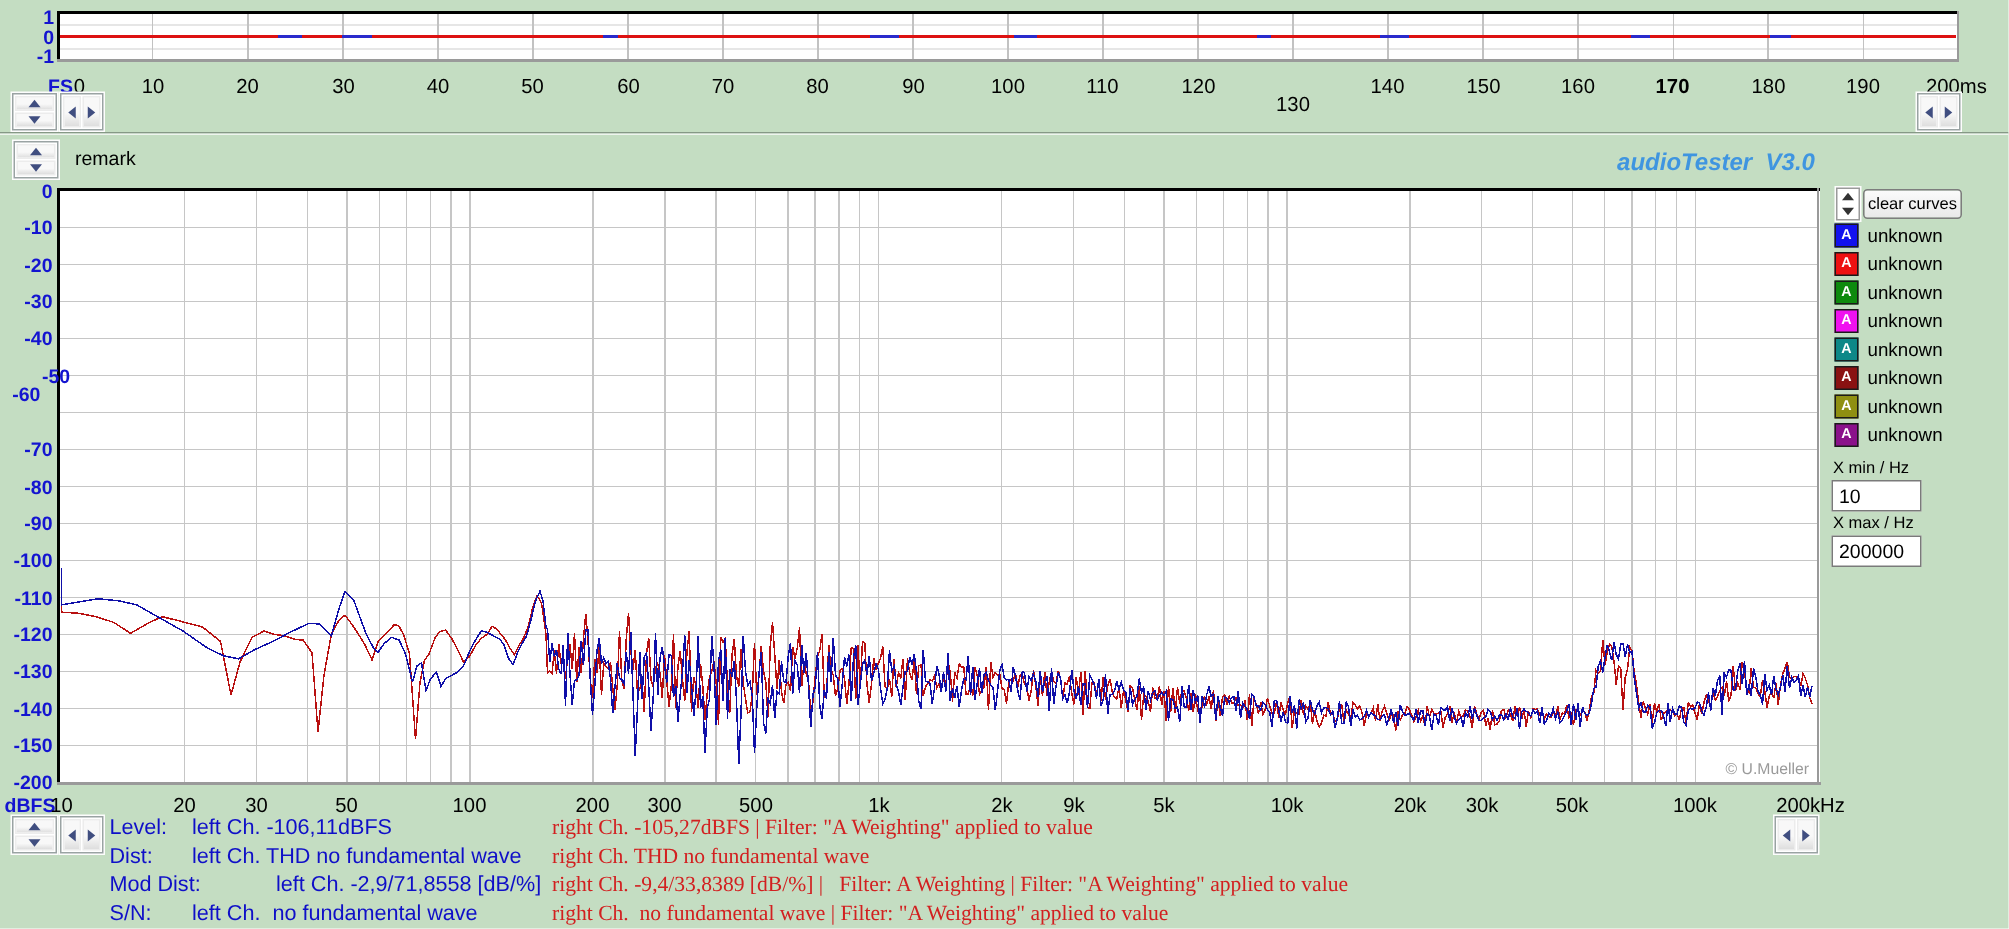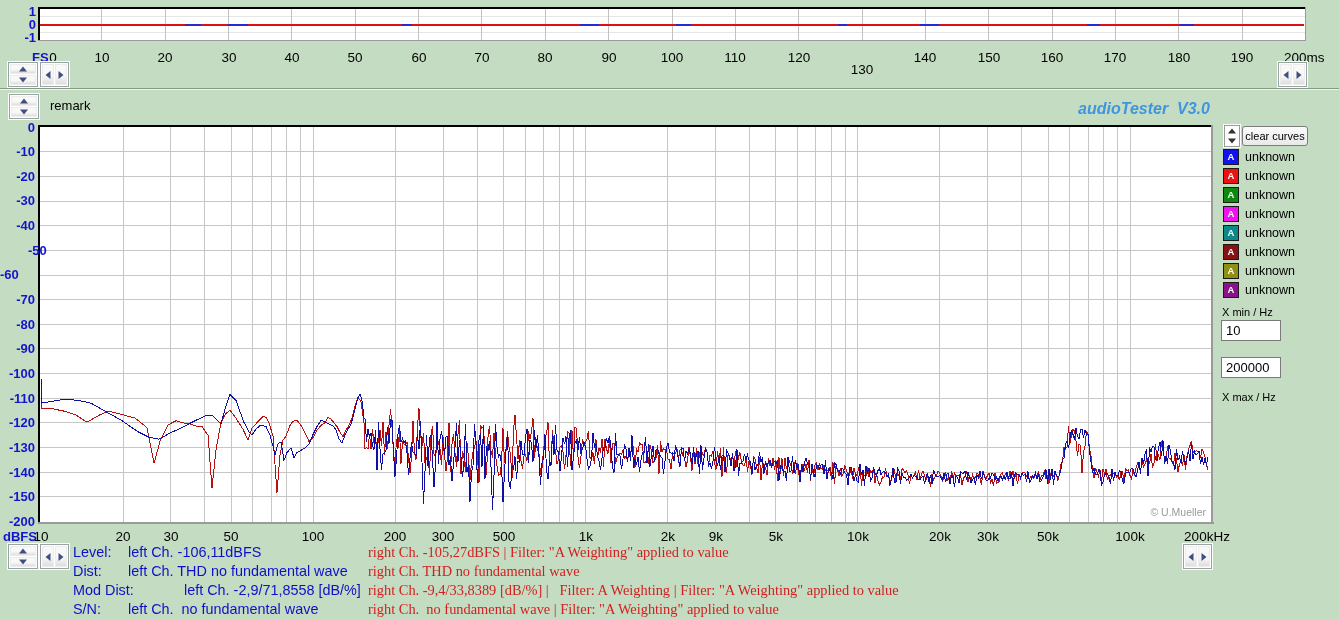--- a/index.html
+++ b/index.html
@@ -79,21 +79,21 @@
 <div class="abs blklab" style="left:462px;top:50px;width:40px;text-align:center;">70</div>
 <div class="abs blklab" style="left:525px;top:50px;width:40px;text-align:center;">80</div>
 <div class="abs blklab" style="left:589px;top:50px;width:40px;text-align:center;">90</div>
 <div class="abs blklab" style="left:652px;top:50px;width:40px;text-align:center;">100</div>
 <div class="abs blklab" style="left:715px;top:50px;width:40px;text-align:center;">110</div>
 <div class="abs blklab" style="left:779px;top:50px;width:40px;text-align:center;">120</div>
 <div class="abs blklab" style="left:842px;top:50px;width:40px;text-align:center;margin-top:12px;">130</div>
 <div class="abs blklab" style="left:905px;top:50px;width:40px;text-align:center;">140</div>
 <div class="abs blklab" style="left:969px;top:50px;width:40px;text-align:center;">150</div>
 <div class="abs blklab" style="left:1032px;top:50px;width:40px;text-align:center;">160</div>
-<div class="abs blklab" style="left:1095px;top:50px;width:40px;text-align:center;">170</div>
+<div class="abs blklab" style="left:1095px;top:50px;width:40px;text-align:center;font-weight:bold;">170</div>
 <div class="abs blklab" style="left:1159px;top:50px;width:40px;text-align:center;">180</div>
 <div class="abs blklab" style="left:1222px;top:50px;width:40px;text-align:center;">190</div>
 <div class="abs blklab" style="left:1284px;top:50px;">200ms</div>
 
 <div class="bpair" style="left:8px;top:62px;width:30px;height:25px;">
   <div class="bu" style="width:26px;height:10px;">
       <span class="tri tri-up"></span>
     </div>
   <div class="bu" style="width:26px;height:10px;margin-top:1px;">
       <span class="tri tri-dn"></span>
@@ -193,21 +193,21 @@
   <path d="M3.0 256.0L3.0 283.1L15.0 283.9L26.0 286.1L38.0 290.0L49.0 297.2L61.0 290.3L70.0 286.1L81.0 288.8L97.0 293.0L109.0 302.6L116.0 338.4L122.0 316.4L130.0 299.9L138.0 295.7L145.0 297.9L152.0 298.9L159.0 301.4L164.0 301.6L170.0 310.2L174.0 362.8L178.0 325.0L183.0 297.4L188.0 288.5L192.0 285.1L197.0 291.8L201.0 297.9L205.0 304.3L210.0 314.9L214.0 302.9L219.0 297.7L225.0 291.3L228.0 292.5L231.0 297.9L235.0 311.0L239.0 367.7L242.0 330.0L245.0 315.2L248.0 311.0L252.0 300.4L255.0 296.2L259.0 295.0L263.0 300.4L267.0 307.8L271.0 316.4L275.0 312.7L279.0 305.3L283.0 300.4L287.0 297.7L290.0 292.5L293.0 294.2L296.0 297.9L299.0 301.6L302.0 307.3L305.0 311.5L308.0 305.3L311.0 300.4L314.0 293.0L317.0 280.7L320.0 272.0L323.0 277.0L326.0 297.9L327.0 323.9L328.5 322.5L330.0 324.1L331.5 308.6L333.0 324.3L334.5 304.2L336.0 317.8L337.5 311.5L339.0 327.8L340.5 312.7L342.0 304.6L343.5 321.2L345.0 296.9L346.5 329.8L348.0 306.7L349.5 323.8L351.0 300.4L352.5 284.4L354.0 301.8L355.5 327.8L357.0 340.3L358.5 314.1L360.0 323.4L361.5 306.3L363.0 338.6L364.5 317.1L366.0 319.3L367.5 320.6L369.0 316.6L370.5 333.4L372.0 348.1L373.5 331.8L375.0 296.0L376.5 328.0L378.0 334.4L379.5 301.3L381.0 283.5L382.5 308.7L384.0 321.5L385.5 308.1L387.0 337.6L388.5 334.2L390.0 329.0L391.5 349.7L393.0 310.5L394.5 300.6L396.0 328.6L397.5 332.6L399.0 320.2L400.5 317.4L402.0 323.9L403.5 340.1L405.0 311.5L406.5 328.8L408.0 346.1L409.5 332.5L411.0 297.9L412.5 346.9L414.0 318.6L415.5 309.1L417.0 327.8L418.5 342.1L420.0 308.9L421.5 295.4L423.0 349.4L424.5 326.1L426.0 332.5L427.5 347.0L429.0 317.6L430.5 332.3L432.0 354.8L433.5 337.1L435.0 326.8L436.5 322.4L438.0 315.8L439.5 330.7L441.0 358.0L442.5 299.7L444.0 303.4L445.5 301.0L447.0 331.0L448.5 350.0L450.0 311.9L451.5 300.8L453.0 325.7L454.5 332.7L456.0 307.7L457.5 330.4L459.0 340.8L460.5 350.2L462.0 349.6L463.5 338.3L465.0 303.4L466.5 338.2L468.0 325.9L469.5 305.8L471.0 322.4L472.5 329.7L474.0 353.3L475.5 305.8L477.0 289.8L478.5 311.7L480.0 334.2L481.5 315.3L483.0 336.2L484.5 343.5L486.0 331.3L487.5 329.7L489.0 335.8L490.5 306.4L492.0 314.2L493.5 306.9L495.0 293.3L496.5 332.6L498.0 316.1L499.5 323.9L501.0 329.0L502.5 349.7L504.0 343.0L505.5 325.6L507.0 312.6L508.5 308.6L510.0 297.5L511.5 339.8L513.0 338.2L514.5 305.1L516.0 320.9L517.5 325.2L519.0 339.0L520.5 334.1L522.0 322.2L523.5 320.9L525.0 327.0L526.5 344.3L528.0 330.7L529.5 306.9L531.0 307.3L532.5 341.0L534.0 305.3L535.5 333.5L537.0 302.6L538.5 303.4L540.0 331.9L541.5 343.3L543.0 331.1L544.5 314.0L546.0 321.1L547.5 317.4L549.0 313.9L550.5 305.9L552.0 332.4L553.5 334.6L555.0 327.6L556.5 339.3L558.0 314.4L559.5 332.9L561.0 323.4L562.5 327.0L564.0 314.1L565.5 341.6L567.0 313.9L568.5 323.9L570.0 328.4L571.5 315.0L573.0 337.8L574.5 318.8L576.0 318.1L577.5 339.2L579.0 332.8L580.5 330.6L582.0 328.2L583.5 329.0L585.0 325.6L586.5 333.5L588.0 330.9L589.5 335.5L591.0 326.8L592.5 331.6L594.0 316.4L595.5 322.8L597.0 342.7L598.5 323.4L600.0 327.1L601.5 317.6L603.0 319.5L604.5 319.9L606.0 337.6L607.5 337.9L609.0 332.2L610.5 338.7L612.0 319.6L613.5 325.6L615.0 337.8L616.5 334.9L618.0 333.3L619.5 319.6L621.0 348.5L622.5 316.4L624.0 326.5L625.5 323.4L627.0 325.3L628.5 324.1L630.0 334.2L631.5 334.5L633.0 344.2L634.5 329.7L636.0 327.9L637.5 328.8L639.0 323.7L640.5 333.2L642.0 325.2L643.5 324.3L645.0 331.1L646.5 332.2L648.0 342.4L649.5 335.2L651.0 322.0L652.5 331.9L654.0 345.5L655.5 324.9L657.0 339.2L658.5 322.8L660.0 339.1L661.5 329.5L663.0 322.9L664.5 329.3L666.0 330.5L667.5 322.2L669.0 327.3L670.5 340.7L672.0 330.4L673.5 331.0L675.0 325.6L676.5 337.3L678.0 344.6L679.5 326.1L681.0 338.0L682.5 323.0L684.0 351.8L685.5 322.3L687.0 346.5L688.5 347.5L690.0 330.1L691.5 330.4L693.0 338.6L694.5 328.2L696.0 342.0L697.5 326.2L699.0 341.5L700.5 332.0L702.0 327.5L703.5 336.5L705.0 340.0L706.5 340.9L708.0 332.9L709.5 346.7L711.0 335.7L712.5 341.6L714.0 349.5L715.5 331.9L717.0 333.6L718.5 341.6L720.0 348.2L721.5 332.5L723.0 354.7L724.5 338.0L726.0 339.4L727.5 342.7L729.0 349.8L730.5 333.4L732.0 340.7L733.5 340.5L735.0 332.6L736.5 344.7L738.0 335.5L739.5 355.6L741.0 332.4L742.5 349.3L744.0 333.5L745.5 350.5L747.0 332.8L748.5 344.2L750.0 335.0L751.5 335.7L753.0 341.1L754.5 348.7L756.0 337.1L757.5 349.4L759.0 337.9L760.5 348.9L762.0 347.4L763.5 346.6L765.0 339.3L766.5 344.5L768.0 339.4L769.5 347.6L771.0 334.8L772.5 355.8L774.0 340.2L775.5 352.0L777.0 339.8L778.5 338.1L780.0 345.1L781.5 339.1L783.0 343.5L784.5 344.1L786.0 340.2L787.5 345.5L789.0 344.7L790.5 346.9L792.0 341.9L793.5 355.0L795.0 337.5L796.5 359.2L798.0 341.3L799.5 344.4L801.0 350.7L802.5 343.3L804.0 351.4L805.5 347.9L807.0 340.6L808.5 345.6L810.0 350.8L811.5 350.8L813.0 342.7L814.5 353.5L816.0 343.4L817.5 348.3L819.0 350.9L820.5 343.4L822.0 339.4L823.5 360.6L825.0 348.0L826.5 350.7L828.0 351.3L829.5 341.6L831.0 351.6L832.5 345.7L834.0 347.9L835.5 343.5L837.0 357.7L838.5 348.3L840.0 356.1L841.5 359.7L843.0 357.2L844.5 351.7L846.0 352.4L847.5 342.8L849.0 351.4L850.5 350.6L852.0 356.2L853.5 354.8L855.0 346.7L856.5 344.7L858.0 357.4L859.5 348.5L861.0 351.0L862.5 354.1L864.0 343.6L865.5 345.1L867.0 347.5L868.5 345.8L870.0 349.9L871.5 359.2L873.0 350.7L874.5 352.6L876.0 350.8L877.5 347.0L879.0 355.4L880.5 344.6L882.0 355.3L883.5 348.9L885.0 345.8L886.5 350.3L888.0 355.4L889.5 351.4L891.0 351.8L892.5 362.0L894.0 348.8L895.5 354.9L897.0 351.7L898.5 350.7L900.0 346.2L901.5 347.8L903.0 351.3L904.5 355.9L906.0 353.2L907.5 348.6L909.0 355.9L910.5 352.5L912.0 358.9L913.5 346.0L915.0 353.2L916.5 348.1L918.0 350.5L919.5 350.9L921.0 350.6L922.5 349.0L924.0 360.1L925.5 353.4L927.0 350.7L928.5 345.7L930.0 356.7L931.5 349.9L933.0 356.7L934.5 349.3L936.0 353.2L937.5 352.2L939.0 348.2L940.5 349.2L942.0 352.6L943.5 360.4L945.0 345.8L946.5 350.9L948.0 354.2L949.5 350.1L951.0 348.3L952.5 358.8L954.0 353.8L955.5 361.4L957.0 348.2L958.5 358.3L960.0 357.7L961.5 355.7L963.0 348.6L964.5 348.0L966.0 353.4L967.5 348.5L969.0 351.1L970.5 355.7L972.0 345.9L973.5 352.4L975.0 346.5L976.5 354.1L978.0 348.3L979.5 359.3L981.0 348.9L982.5 353.5L984.0 347.7L985.5 347.9L987.0 347.7L988.5 351.7L990.0 350.0L991.5 354.0L993.0 350.9L994.5 352.7L996.0 353.4L997.5 349.4L999.0 353.1L1000.5 346.0L1002.0 354.7L1003.5 350.4L1005.0 351.0L1006.5 345.2L1008.0 353.5L1009.5 351.0L1011.0 358.5L1012.5 348.2L1014.0 348.8L1015.5 351.4L1017.0 348.7L1018.5 349.6L1020.0 355.4L1021.5 348.8L1023.0 339.2L1024.5 337.2L1026.0 321.8L1027.5 323.8L1029.0 322.1L1030.5 301.5L1032.0 318.5L1033.5 309.6L1035.0 304.6L1036.5 306.1L1038.0 315.8L1039.5 331.4L1041.0 319.2L1042.5 320.7L1044.0 348.4L1045.5 326.7L1047.0 321.1L1048.5 306.5L1050.0 308.8L1051.5 323.2L1053.0 331.3L1054.5 343.9L1056.0 353.3L1057.5 342.8L1059.0 347.2L1060.5 351.1L1062.0 344.5L1063.5 356.8L1065.0 343.9L1066.5 349.1L1068.0 344.4L1069.5 355.1L1071.0 350.5L1072.5 350.0L1074.0 347.4L1075.5 348.2L1077.0 348.9L1078.5 352.4L1080.0 350.6L1081.5 355.2L1083.0 347.3L1084.5 346.5L1086.0 357.4L1087.5 343.5L1089.0 346.1L1090.5 345.0L1092.0 350.5L1093.5 354.7L1095.0 344.0L1096.5 351.0L1098.0 343.3L1099.5 338.4L1101.0 342.8L1102.5 345.6L1104.0 337.4L1105.5 341.8L1107.0 339.2L1108.5 335.3L1110.0 333.3L1111.5 339.2L1113.0 329.1L1114.5 342.6L1116.0 338.3L1117.5 318.9L1119.0 335.9L1120.5 330.1L1122.0 334.7L1123.5 316.4L1125.0 323.4L1126.5 334.2L1128.0 336.5L1129.5 320.7L1131.0 332.9L1132.5 333.8L1134.0 337.2L1135.5 339.7L1137.0 328.5L1138.5 335.5L1140.0 346.9L1141.5 338.9L1143.0 336.1L1144.5 340.5L1146.0 330.2L1147.5 344.7L1149.0 331.5L1150.5 324.3L1152.0 320.5L1153.5 316.2L1155.0 326.2L1156.5 328.0L1158.0 325.8L1159.5 326.3L1161.0 326.1L1162.5 332.5L1164.0 324.0L1165.5 327.1L1167.0 331.6L1168.5 340.1L1170.0 344.4" fill="none" stroke="#b81010" stroke-width="1" shape-rendering="crispEdges"></path>
   <path d="M3.0 253.5L3.0 278.2L15.0 276.2L27.0 274.2L41.0 275.5L53.0 278.2L67.0 286.1L84.0 295.7L100.0 306.8L111.0 312.2L121.0 314.2L132.0 308.0L144.0 302.6L155.0 296.7L168.0 290.5L175.0 291.0L183.0 298.7L188.0 280.7L192.0 269.3L198.0 275.5L202.0 286.6L206.0 297.4L211.0 307.0L214.0 310.0L218.0 304.1L223.0 299.9L228.0 301.6L232.0 310.0L235.0 321.3L237.0 329.7L240.0 318.9L243.0 316.9L246.0 335.4L249.0 327.5L253.0 323.1L256.0 332.7L259.0 327.5L263.0 325.3L267.0 323.1L271.0 318.9L275.0 309.5L279.0 301.6L283.0 295.5L287.0 296.7L291.0 298.9L295.0 300.9L298.0 304.8L301.0 313.9L304.0 318.1L307.0 310.2L310.0 304.1L313.0 299.2L316.0 288.1L319.0 275.7L322.0 269.1L324.0 275.7L326.0 293.0L327.0 294.3L328.5 316.5L330.0 303.9L331.5 312.3L333.0 308.2L334.5 321.0L336.0 324.4L337.5 305.2L339.0 345.4L340.5 296.9L342.0 324.3L343.5 345.0L345.0 328.7L346.5 328.2L348.0 325.4L349.5 302.4L351.0 318.6L352.5 295.0L354.0 295.1L355.5 327.4L357.0 351.6L358.5 332.6L360.0 308.9L361.5 300.3L363.0 317.4L364.5 313.4L366.0 317.5L367.5 316.1L369.0 327.9L370.5 350.4L372.0 332.7L373.5 317.3L375.0 326.9L376.5 328.0L378.0 330.8L379.5 309.5L381.0 324.1L382.5 296.4L384.0 337.4L385.5 378.8L387.0 346.3L388.5 309.7L390.0 341.3L391.5 313.2L393.0 309.8L394.5 333.0L396.0 362.4L397.5 339.3L399.0 297.0L400.5 338.6L402.0 313.7L403.5 306.3L405.0 318.2L406.5 330.1L408.0 311.6L409.5 311.9L411.0 339.9L412.5 332.3L414.0 356.4L415.5 337.5L417.0 322.6L418.5 298.5L420.0 336.9L421.5 315.0L423.0 331.5L424.5 352.2L426.0 335.9L427.5 298.9L429.0 347.2L430.5 339.0L432.0 377.0L433.5 347.1L435.0 341.1L436.5 299.0L438.0 318.6L439.5 358.1L441.0 315.4L442.5 308.0L444.0 342.2L445.5 300.5L447.0 354.0L448.5 321.0L450.0 326.2L451.5 315.8L453.0 341.5L454.5 384.6L456.0 350.7L457.5 299.2L459.0 322.4L460.5 332.0L462.0 329.5L463.5 339.1L465.0 377.1L466.5 347.2L468.0 324.0L469.5 309.5L471.0 356.6L472.5 364.2L474.0 341.1L475.5 344.0L477.0 331.4L478.5 353.8L480.0 336.2L481.5 337.5L483.0 315.8L484.5 329.2L486.0 330.1L487.5 312.2L489.0 303.6L490.5 337.5L492.0 315.6L493.5 318.1L495.0 336.8L496.5 305.2L498.0 323.4L499.5 310.2L501.0 332.0L502.5 359.6L504.0 337.9L505.5 333.2L507.0 309.4L508.5 345.3L510.0 354.2L511.5 335.3L513.0 340.7L514.5 309.4L516.0 329.7L517.5 300.1L519.0 325.1L520.5 327.3L522.0 346.3L523.5 331.3L525.0 312.9L526.5 319.3L528.0 311.4L529.5 342.3L531.0 312.8L532.5 305.4L534.0 345.0L535.5 331.4L537.0 317.6L538.5 315.3L540.0 324.8L541.5 312.5L543.0 328.6L544.5 323.9L546.0 317.5L547.5 321.1L549.0 333.7L550.5 344.1L552.0 341.2L553.5 334.0L555.0 308.4L556.5 322.2L558.0 319.2L559.5 331.1L561.0 336.2L562.5 345.2L564.0 333.0L565.5 322.7L567.0 322.7L568.5 313.0L570.0 317.6L571.5 311.4L573.0 322.8L574.5 342.5L576.0 347.7L577.5 308.4L579.0 329.3L580.5 329.6L582.0 330.6L583.5 344.4L585.0 333.6L586.5 319.1L588.0 324.2L589.5 336.6L591.0 323.0L592.5 336.0L594.0 310.5L595.5 342.6L597.0 333.8L598.5 340.0L600.0 332.1L601.5 346.5L603.0 335.1L604.5 327.8L606.0 328.2L607.5 312.1L609.0 338.4L610.5 319.4L612.0 341.6L613.5 330.3L615.0 320.6L616.5 337.0L618.0 324.8L619.5 323.4L621.0 328.5L622.5 331.6L624.0 333.3L625.5 348.6L627.0 335.9L628.5 322.0L630.0 318.0L631.5 327.0L633.0 328.2L634.5 327.9L636.0 336.3L637.5 320.0L639.0 325.8L640.5 335.3L642.0 341.5L643.5 322.8L645.0 323.3L646.5 336.0L648.0 326.3L649.5 328.6L651.0 324.2L652.5 329.0L654.0 339.3L655.5 322.4L657.0 336.3L658.5 329.2L660.0 326.0L661.5 349.0L663.0 320.3L664.5 344.5L666.0 332.7L667.5 323.8L669.0 326.9L670.5 340.9L672.0 338.4L673.5 343.6L675.0 336.5L676.5 321.6L678.0 335.7L679.5 340.9L681.0 332.3L682.5 345.2L684.0 331.1L685.5 330.8L687.0 347.0L688.5 325.2L690.0 328.0L691.5 331.4L693.0 340.8L694.5 327.8L696.0 345.8L697.5 340.9L699.0 324.4L700.5 350.9L702.0 338.0L703.5 338.0L705.0 335.7L706.5 329.3L708.0 334.7L709.5 329.8L711.0 335.1L712.5 336.4L714.0 348.5L715.5 333.4L717.0 344.8L718.5 341.3L720.0 339.3L721.5 327.4L723.0 336.7L724.5 333.3L726.0 348.5L727.5 335.8L729.0 341.7L730.5 336.7L732.0 335.5L733.5 341.8L735.0 338.3L736.5 336.5L738.0 338.7L739.5 336.0L741.0 355.7L742.5 340.8L744.0 341.5L745.5 347.5L747.0 346.3L748.5 356.1L750.0 332.4L751.5 346.4L753.0 346.2L754.5 331.5L756.0 348.3L757.5 335.3L759.0 342.9L760.5 338.7L762.0 356.9L763.5 338.8L765.0 346.8L766.5 337.9L768.0 333.2L769.5 339.3L771.0 337.8L772.5 354.8L774.0 338.8L775.5 346.7L777.0 352.1L778.5 339.7L780.0 340.4L781.5 343.8L783.0 340.0L784.5 339.3L786.0 348.8L787.5 335.5L789.0 353.9L790.5 343.7L792.0 346.1L793.5 347.9L795.0 354.1L796.5 337.8L798.0 339.4L799.5 345.5L801.0 345.6L802.5 348.5L804.0 343.3L805.5 344.6L807.0 348.2L808.5 349.8L810.0 359.9L811.5 342.4L813.0 341.9L814.5 348.5L816.0 356.0L817.5 349.5L819.0 356.3L820.5 357.0L822.0 339.1L823.5 350.2L825.0 345.2L826.5 360.7L828.0 341.4L829.5 347.4L831.0 343.3L832.5 356.2L834.0 353.6L835.5 341.8L837.0 348.4L838.5 350.9L840.0 345.4L841.5 343.1L843.0 350.2L844.5 347.1L846.0 346.6L847.5 347.7L849.0 351.4L850.5 349.3L852.0 360.5L853.5 354.0L855.0 342.6L856.5 357.4L858.0 357.3L859.5 343.0L861.0 345.9L862.5 359.0L864.0 348.0L865.5 352.9L867.0 351.9L868.5 355.0L870.0 354.0L871.5 352.7L873.0 348.7L874.5 353.1L876.0 350.0L877.5 351.3L879.0 352.5L880.5 354.4L882.0 354.9L883.5 352.5L885.0 351.5L886.5 358.6L888.0 353.3L889.5 347.7L891.0 356.9L892.5 349.7L894.0 359.2L895.5 345.0L897.0 349.2L898.5 351.8L900.0 351.5L901.5 350.4L903.0 353.1L904.5 354.9L906.0 348.0L907.5 356.6L909.0 349.1L910.5 348.5L912.0 358.6L913.5 350.6L915.0 352.5L916.5 361.8L918.0 351.3L919.5 352.2L921.0 358.0L922.5 346.9L924.0 348.1L925.5 348.4L927.0 346.2L928.5 355.4L930.0 347.1L931.5 352.6L933.0 357.5L934.5 354.6L936.0 353.1L937.5 359.7L939.0 349.9L940.5 352.8L942.0 345.8L943.5 354.3L945.0 346.9L946.5 352.0L948.0 355.2L949.5 355.4L951.0 353.6L952.5 353.1L954.0 348.0L955.5 349.4L957.0 354.7L958.5 352.4L960.0 355.5L961.5 351.9L963.0 351.3L964.5 354.7L966.0 350.8L967.5 355.2L969.0 346.7L970.5 353.0L972.0 354.1L973.5 346.8L975.0 361.1L976.5 349.6L978.0 347.7L979.5 349.3L981.0 350.2L982.5 352.6L984.0 348.3L985.5 350.6L987.0 348.7L988.5 357.2L990.0 346.5L991.5 357.4L993.0 355.4L994.5 350.6L996.0 352.4L997.5 347.3L999.0 354.0L1000.5 349.9L1002.0 356.6L1003.5 355.3L1005.0 351.8L1006.5 349.1L1008.0 344.6L1009.5 358.5L1011.0 344.1L1012.5 354.9L1014.0 343.9L1015.5 359.6L1017.0 346.2L1018.5 350.7L1020.0 351.9L1021.5 350.5L1023.0 343.9L1024.5 334.1L1026.0 333.2L1027.5 318.9L1029.0 315.7L1030.5 323.3L1032.0 313.2L1033.5 304.9L1035.0 309.5L1036.5 315.2L1038.0 303.0L1039.5 311.3L1041.0 314.3L1042.5 304.4L1044.0 304.0L1045.5 312.6L1047.0 304.6L1048.5 310.1L1050.0 309.3L1051.5 326.8L1053.0 337.2L1054.5 347.1L1056.0 343.4L1057.5 349.4L1059.0 350.0L1060.5 345.0L1062.0 346.3L1063.5 360.1L1065.0 356.8L1066.5 350.2L1068.0 348.7L1069.5 348.7L1071.0 351.9L1072.5 359.1L1074.0 343.8L1075.5 356.1L1077.0 347.1L1078.5 350.9L1080.0 350.9L1081.5 345.6L1083.0 346.5L1084.5 356.3L1086.0 358.6L1087.5 348.8L1089.0 347.3L1090.5 347.8L1092.0 347.0L1093.5 343.1L1095.0 343.6L1096.5 349.1L1098.0 351.7L1099.5 346.2L1101.0 336.7L1102.5 348.7L1104.0 333.5L1105.5 339.1L1107.0 328.6L1108.5 325.6L1110.0 351.4L1111.5 323.5L1113.0 326.5L1114.5 321.5L1116.0 321.9L1117.5 334.9L1119.0 334.8L1120.5 322.3L1122.0 317.4L1123.5 331.1L1125.0 315.5L1126.5 338.6L1128.0 330.9L1129.5 338.9L1131.0 320.2L1132.5 326.3L1134.0 336.0L1135.5 338.2L1137.0 344.6L1138.5 324.1L1140.0 335.0L1141.5 331.7L1143.0 338.3L1144.5 325.8L1146.0 334.4L1147.5 338.3L1149.0 333.2L1150.5 325.0L1152.0 336.1L1153.5 319.0L1155.0 333.7L1156.5 326.6L1158.0 329.9L1159.5 328.7L1161.0 325.7L1162.5 339.0L1164.0 331.9L1165.5 339.8L1167.0 333.2L1168.5 339.6L1170.0 332.3" fill="none" stroke="#0f0fa8" stroke-width="1" shape-rendering="crispEdges"></path>
   <text x="1168" y="391" font-size="10.5" fill="#9a9a9a" text-anchor="end" font-family="Liberation Sans">© U.Mueller</text>
 </svg>
 <div class="abs bluelab" style="left:0px;top:120px;width:35px;text-align:right;">0</div>
 <div class="abs bluelab" style="left:0px;top:144px;width:35px;text-align:right;">-10</div>
 <div class="abs bluelab" style="left:0px;top:169px;width:35px;text-align:right;">-20</div>
 <div class="abs bluelab" style="left:0px;top:193px;width:35px;text-align:right;">-30</div>
 <div class="abs bluelab" style="left:0px;top:218px;width:35px;text-align:right;">-40</div>
 <div class="abs bluelab" style="left:0px;top:243px;width:35px;text-align:right;padding-left:28px;">-50</div>
-<div class="abs bluelab" style="left:0px;top:267px;width:35px;text-align:left;">-60</div>
+<div class="abs bluelab" style="left:0px;top:255px;width:35px;text-align:center;">-60</div>
 <div class="abs bluelab" style="left:0px;top:292px;width:35px;text-align:right;">-70</div>
 <div class="abs bluelab" style="left:0px;top:317px;width:35px;text-align:right;">-80</div>
 <div class="abs bluelab" style="left:0px;top:341px;width:35px;text-align:right;">-90</div>
 <div class="abs bluelab" style="left:0px;top:366px;width:35px;text-align:right;">-100</div>
 <div class="abs bluelab" style="left:0px;top:391px;width:35px;text-align:right;">-110</div>
 <div class="abs bluelab" style="left:0px;top:415px;width:35px;text-align:right;">-120</div>
 <div class="abs bluelab" style="left:0px;top:440px;width:35px;text-align:right;">-130</div>
 <div class="abs bluelab" style="left:0px;top:465px;width:35px;text-align:right;">-140</div>
 <div class="abs bluelab" style="left:0px;top:489px;width:35px;text-align:right;">-150</div>
 <div class="abs bluelab" style="left:0px;top:514px;width:35px;text-align:right;">-200</div>
@@ -276,21 +276,21 @@
 <div class="leg" style="top:225px;background:#0d8888;">A</div>
 <div class="legtxt" style="top:225px;">unknown</div>
 <div class="leg" style="top:244px;background:#8a1111;">A</div>
 <div class="legtxt" style="top:244px;">unknown</div>
 <div class="leg" style="top:263px;background:#8f8f11;">A</div>
 <div class="legtxt" style="top:263px;">unknown</div>
 <div class="leg" style="top:282px;background:#8a118a;">A</div>
 <div class="legtxt" style="top:282px;">unknown</div>
 <div class="slab" style="top:306px;">X min / Hz</div>
 <div class="inp" style="top:320px;">10</div>
-<div class="slab" style="top:343px;margin-top:48px;">X max / Hz</div>
+<div class="slab" style="top:343px;">X max / Hz</div>
 <div class="inp" style="top:357px;">200000</div>
 
 <div class="stat sb" style="left:73px;top:544px;">Level:</div>
 <div class="stat sb" style="left:128px;top:544px;">left Ch. -106,11dBFS</div>
 <div class="stat sr" style="left:368px;top:544px;">right Ch. -105,27dBFS | Filter: "A Weighting" applied to value</div>
 <div class="stat sb" style="left:73px;top:563px;">Dist:</div>
 <div class="stat sb" style="left:128px;top:563px;">left Ch. THD no fundamental wave</div>
 <div class="stat sr" style="left:368px;top:563px;">right Ch. THD no fundamental wave</div>
 <div class="stat sb" style="left:73px;top:582px;">Mod Dist:</div>
 <div class="stat sb" style="left:184px;top:582px;">left Ch. -2,9/71,8558 [dB/%]</div>

